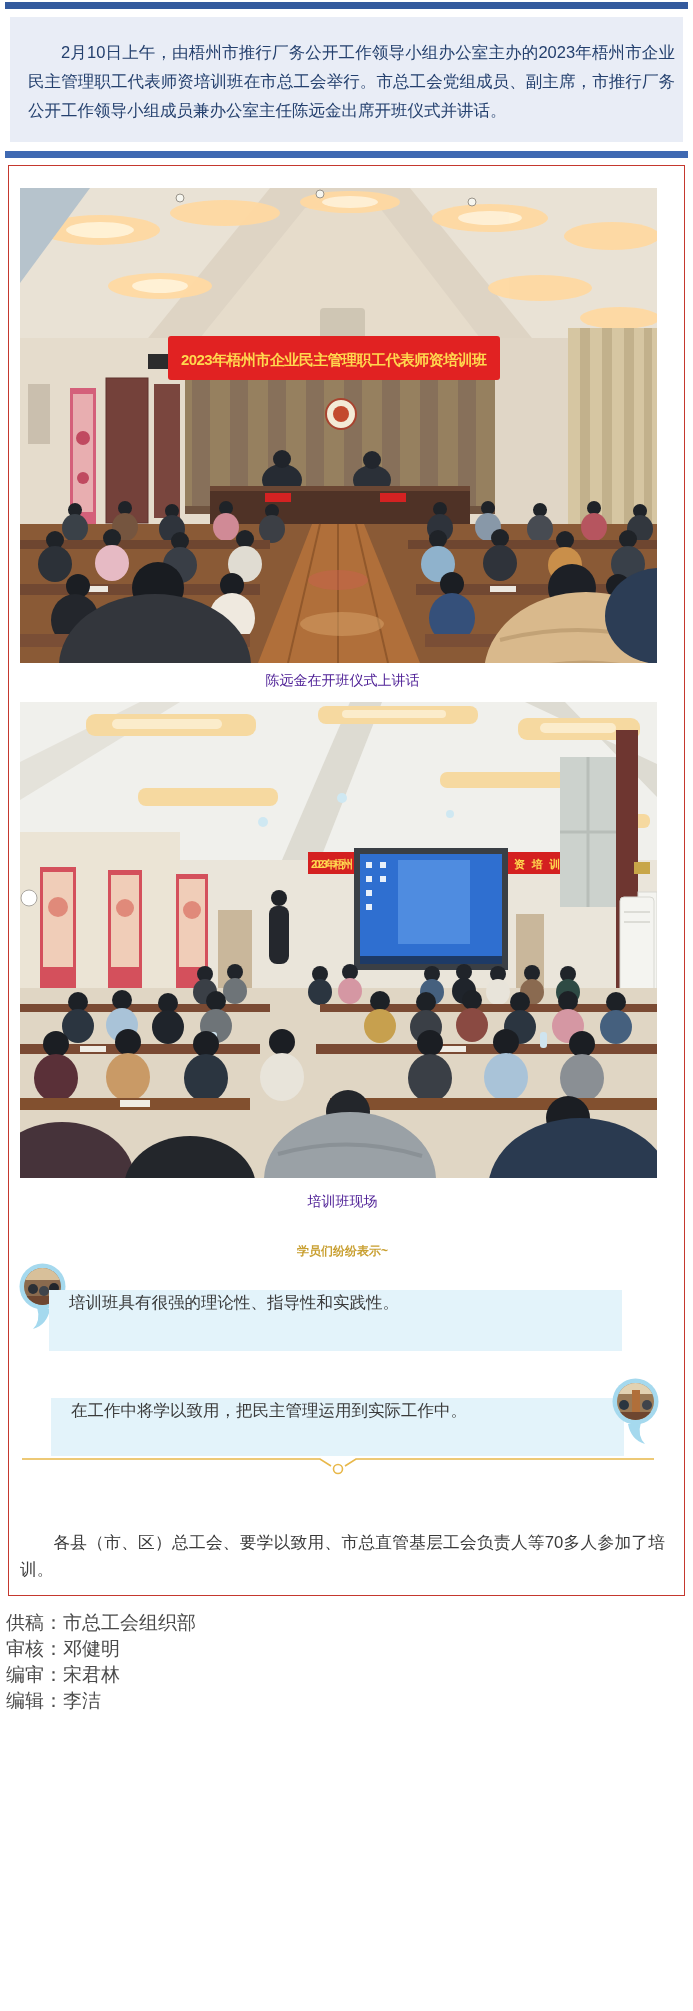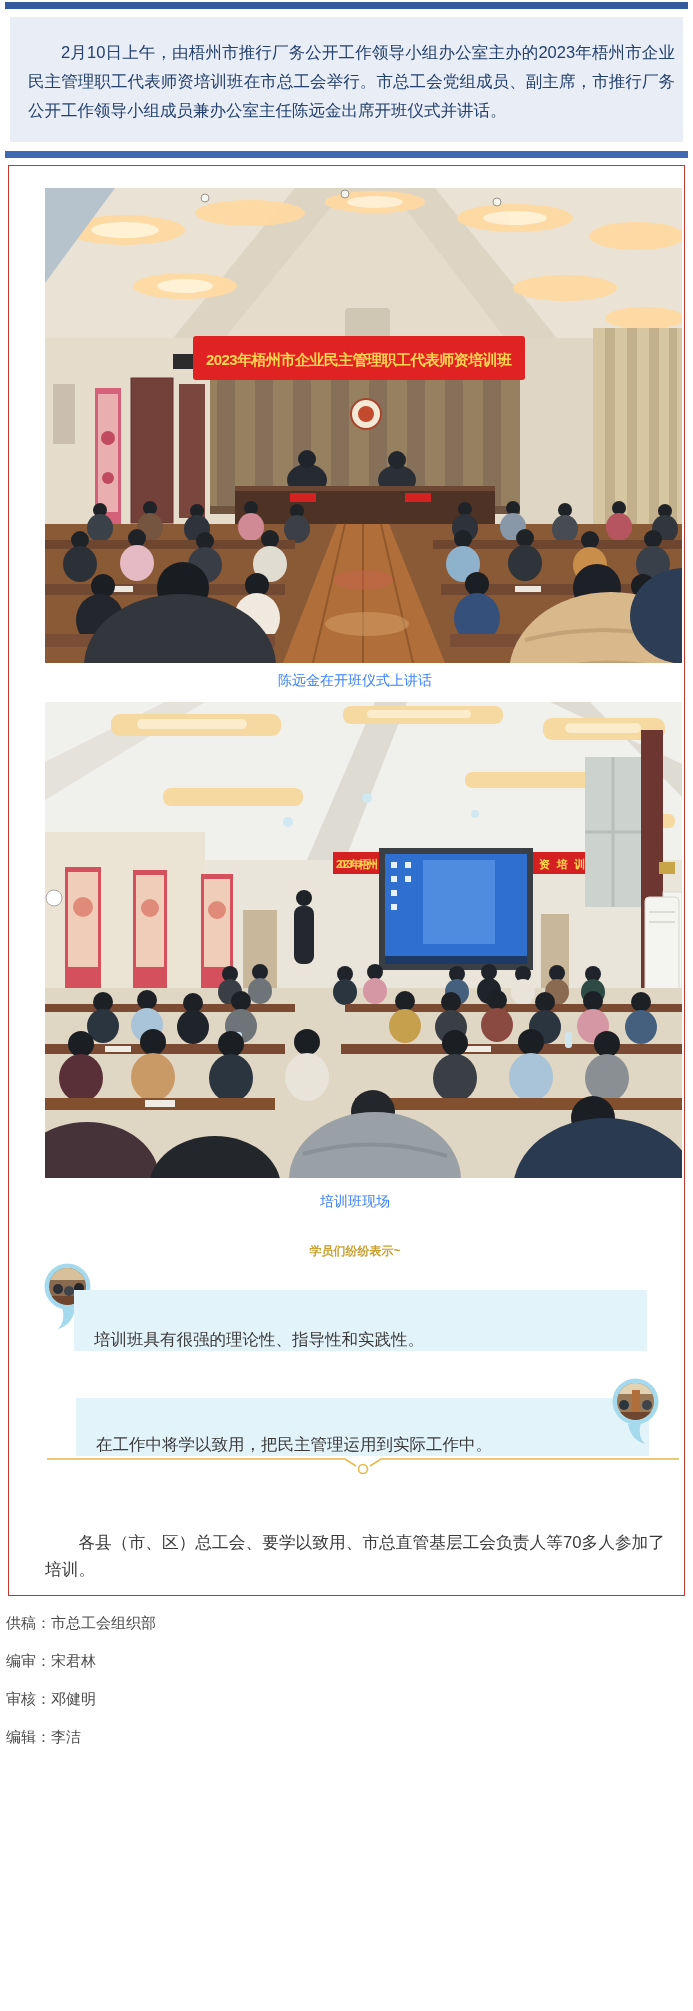--- a/index.html
+++ b/index.html
@@ -1,41 +1,41 @@
 <!DOCTYPE html>
 <html><head>
 <meta charset="utf-8">
 <style>
   html,body{margin:0;padding:0;background:#ffffff;}
   body{width:693px;font-family:"Liberation Sans","DejaVu Sans",sans-serif;color:#3a3a3a;}
   .topbar{height:7px;background:#335a9d;margin:2px 5px 0 5px;}
   .intro-box{margin:8px 10px 0 10px;background:#e9edf6;padding:21px 8px 17px 18px;}
   .intro-text{color:#24406e;font-size:16.5px;line-height:29px;text-align:justify;text-indent:2em;}
   .bar2{height:7px;background:#3f69b2;margin:9px 5px 0 5px;}
-  .article{margin:7px 8px 8px 8px;border:1px solid #c5382e;padding:22px 19px 12px 36px;background:#fff;}
+  .article{margin:7px 8px 8px 8px;border:1px solid #c5382e;padding:22px 19px 12px 11px;background:#fff;}
   .photo{display:block;width:637px;}
   .photo1{height:475px;}
   .photo2{height:476px;margin-top:13px;}
-  .caption{text-align:center;color:#3b82f6;font-size:14px;margin-top:8px;line-height:18px;}
+  .caption{text-align:center;color:#4c1d95;font-size:14px;margin-top:8px;line-height:18px;}
   .caption2{margin-top:14px;}
   .para{font-size:16.7px;line-height:26.5px;text-align:justify;text-indent:2em;color:#3a3a3a;margin-top:13px;}
   .quote-heading{margin-top:31px;text-align:center;font-size:12px;font-weight:bold;color:#c9a032;line-height:20px;}
   .bubble-row{position:relative;}
   .bubble-row1{height:90px;margin-top:0;}
   .bubble-row2{height:78px;margin-top:27px;}
-  .bubble-box{position:absolute;background:#e3f3fa;display:flex;align-items:flex-end;box-sizing:border-box;padding:0 18px 0 20px;font-size:16.5px;color:#3a3a3a;line-height:24px;}
+  .bubble-box{position:absolute;background:#e3f3fa;display:flex;align-items:flex-start;box-sizing:border-box;padding:0 18px 0 20px;font-size:16.5px;color:#3a3a3a;line-height:24px;}
   .bubble-box1{left:29px;top:29px;width:573px;height:61px;}
   .bubble-box2{left:31px;top:20px;width:573px;height:58px;}
   .avatar{position:absolute;width:47px;height:70px;}
   .avatar1{left:-1px;top:2px;}
   .avatar2{right:6px;top:0;}
   .divider{display:block;margin-top:0;}
   .closing{margin-top:48px;}
   .credits{margin:14px 0 0 6px;}
-  .credit-line{font-size:15px;color:#4b4b4b;line-height:26px;margin-top:12px;}
+  .credit-line{font-size:19px;color:#4b4b4b;line-height:26px;}
 </style>
 </head>
 <body>
 
 <div class="topbar"></div>
 
 <div class="intro-box">
   <div class="intro-text">2月10日上午，由梧州市推行厂务公开工作领导小组办公室主办的2023年梧州市企业民主管理职工代表师资培训班在市总工会举行。市总工会党组成员、副主席，市推行厂务公开工作领导小组成员兼办公室主任陈远金出席开班仪式并讲话。</div>
 </div>
 
@@ -412,16 +412,16 @@
     <path d="M2,3 L300,3 L311,10" stroke="#e8b84a" stroke-width="1.6" fill="none"></path>
     <path d="M325,10 L336,3 L634,3" stroke="#e8b84a" stroke-width="1.6" fill="none"></path>
     <circle cx="318" cy="13" r="4.5" stroke="#e8b84a" stroke-width="1.6" fill="none"></circle>
   </svg>
 
   <div class="para closing">各县（市、区）总工会、要学以致用、市总直管基层工会负责人等70多人参加了培训。</div>
 </div>
 
 <div class="credits">
   <div class="credit-line">供稿：市总工会组织部</div>
+  <div class="credit-line">审核：邓健明</div>
   <div class="credit-line">编审：宋君林</div>
-  <div class="credit-line">审核：邓健明</div>
   <div class="credit-line">编辑：李洁</div>
 </div>
 
 </body></html>

